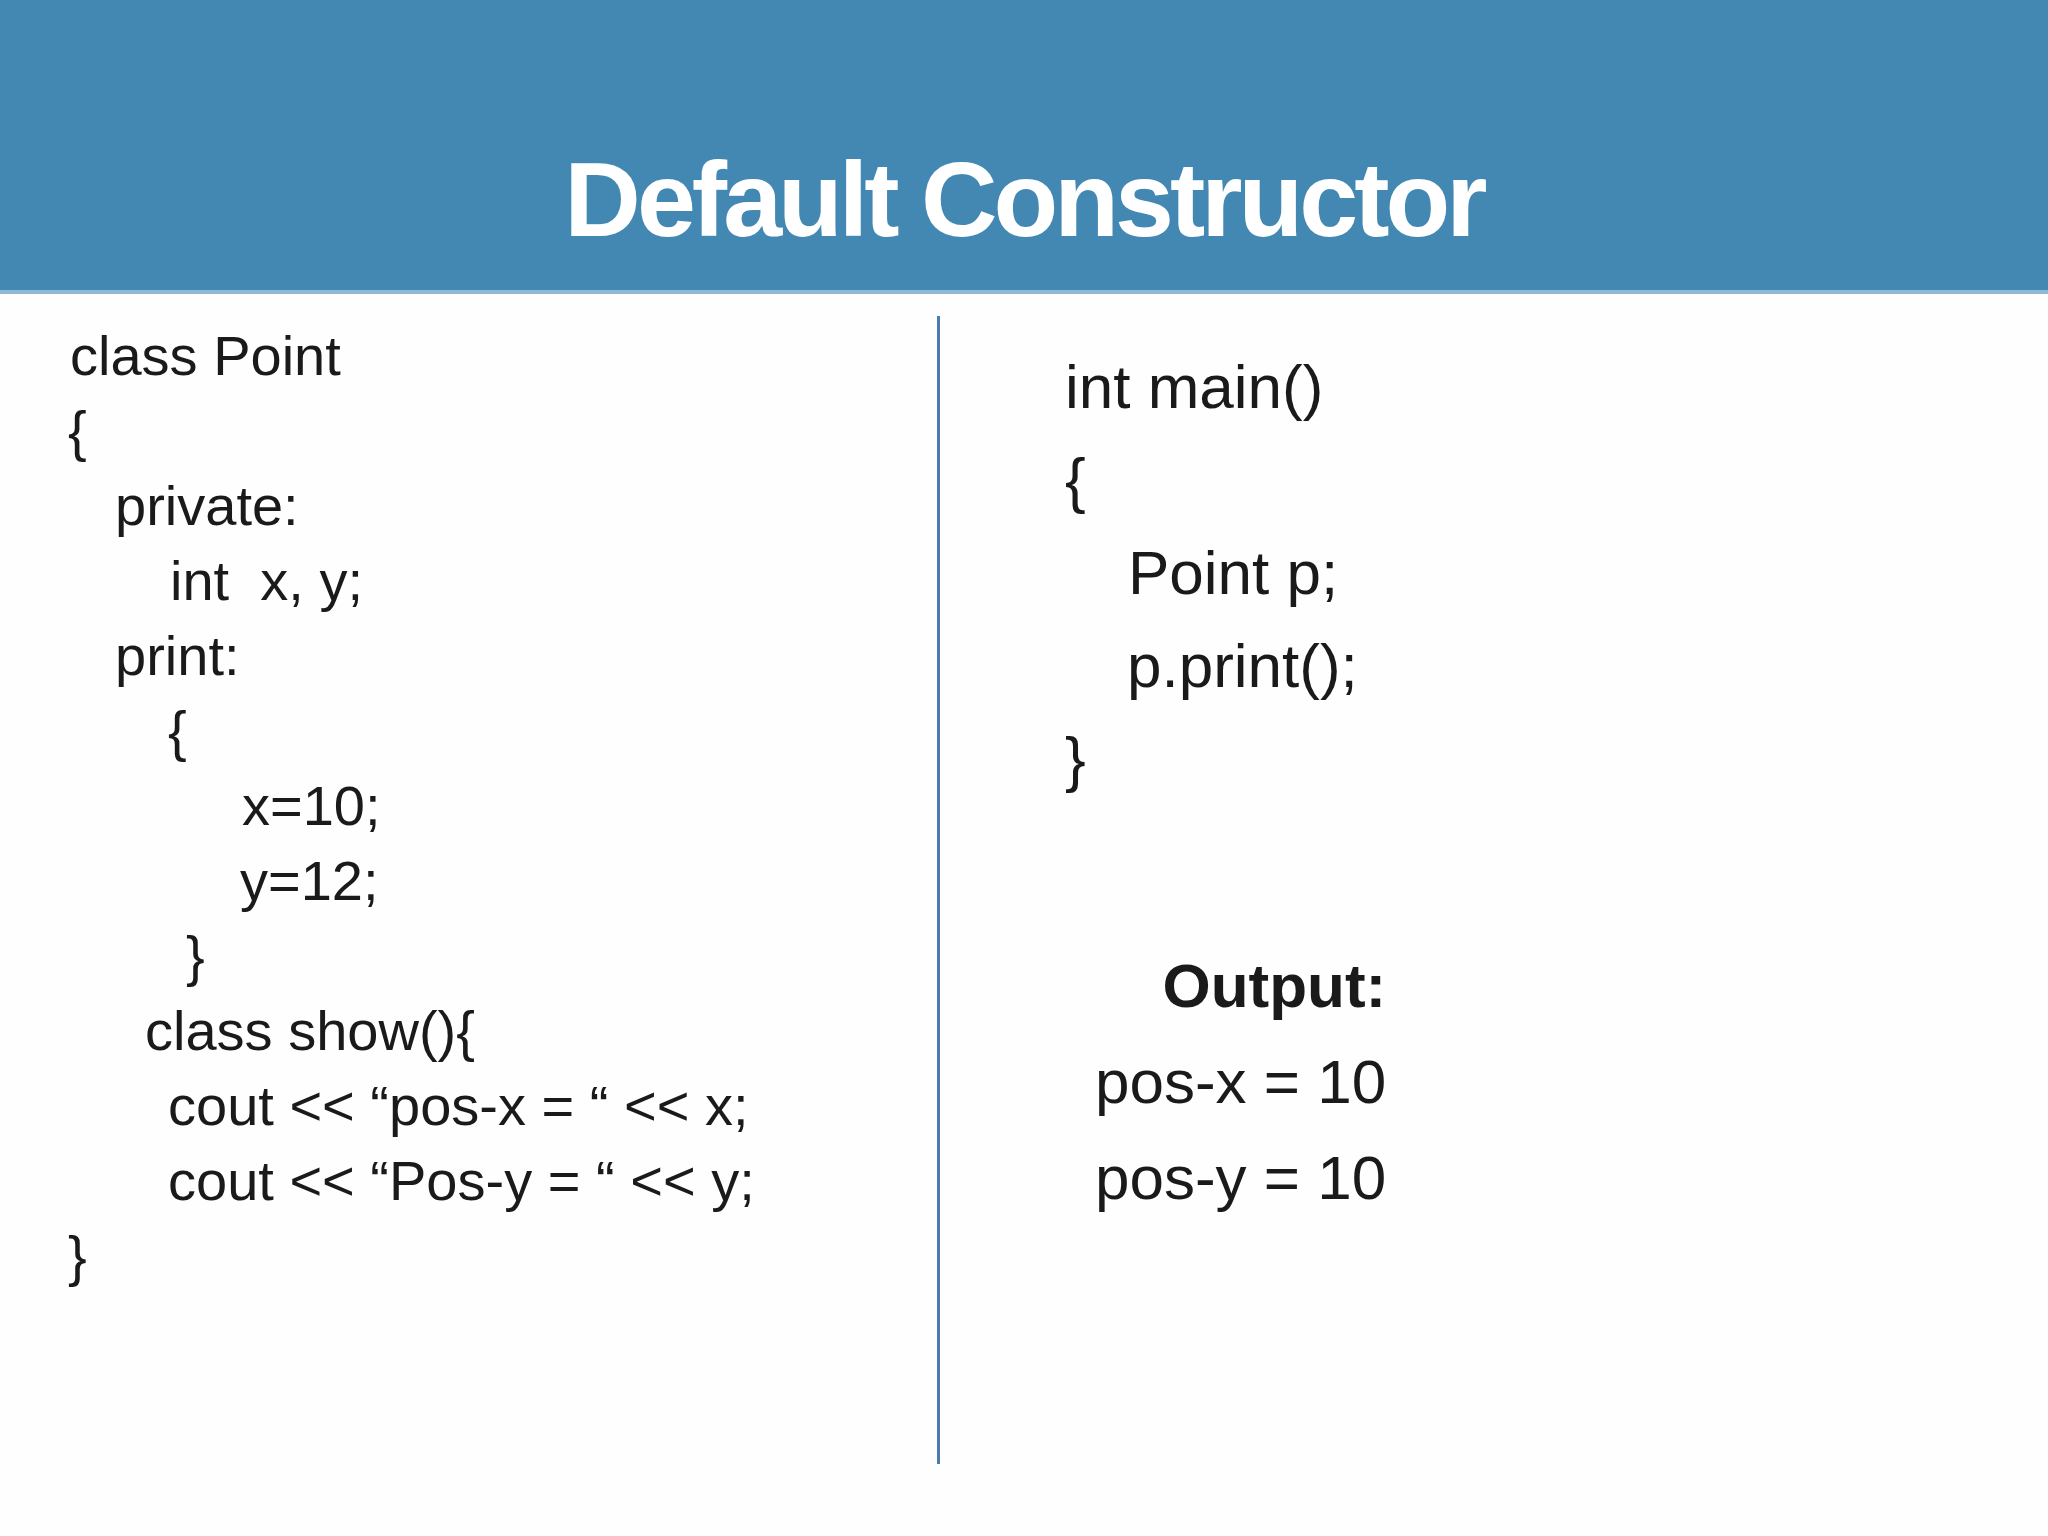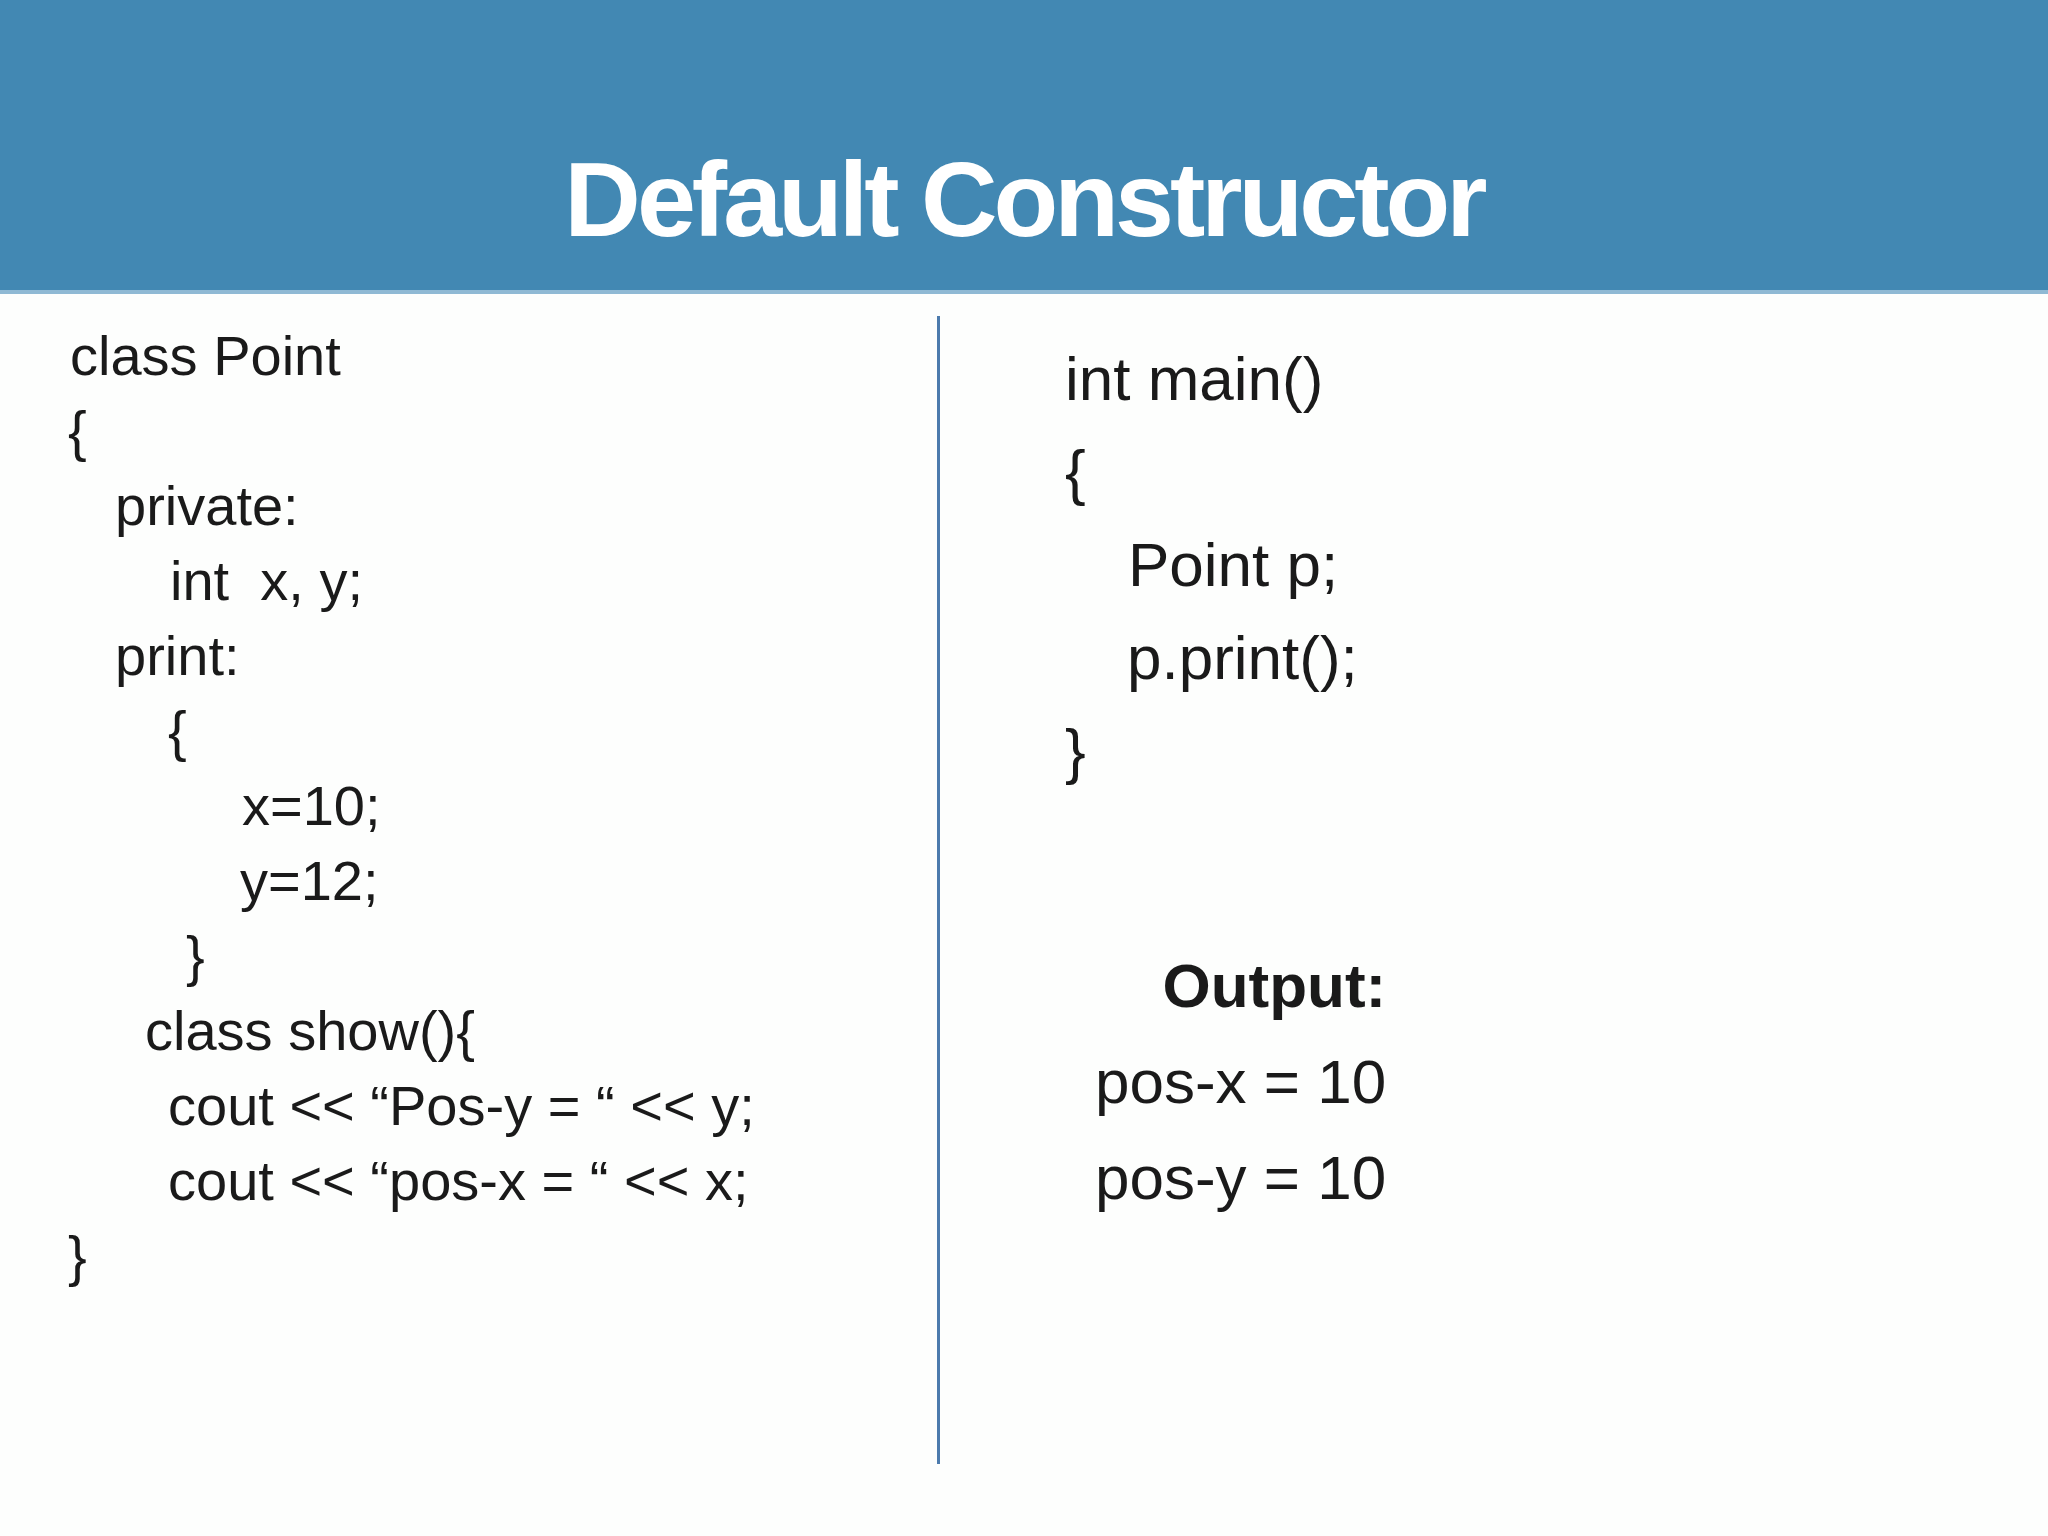--- a/index.html
+++ b/index.html
@@ -44,21 +44,21 @@
     position:absolute;
     left:937px;
     top:316px;
     width:3px;
     height:1148px;
     background:var(--divider);
   }
   .code{position:absolute;}
   .left-col{left:68px;top:318px;font-size:56px;}
   .left-col .code-line{height:75px;line-height:75px;white-space:pre;}
-  .right-col{left:1065px;top:332px;font-size:62px;}
+  .right-col{left:1065px;top:340px;font-size:62px;}
   .right-col .code-line{height:93px;line-height:93px;white-space:pre;}
   .output-block{position:absolute;left:1065px;top:938px;font-size:62px;text-align:right;}
   .output-label{font-weight:bold;height:96px;line-height:96px;white-space:pre;}
   .output-line{height:96px;line-height:96px;padding-left:30px;white-space:pre;}
 </style>
 </head>
 <body>
 
 <div class="slide">
 
@@ -72,22 +72,22 @@
     <div class="code-line" style="padding-left:2px">class Point</div>
     <div class="code-line" style="padding-left:0">{</div>
     <div class="code-line" style="padding-left:47px">private:</div>
     <div class="code-line" style="padding-left:102px">int  x, y;</div>
     <div class="code-line" style="padding-left:47px">print:</div>
     <div class="code-line" style="padding-left:100px">{</div>
     <div class="code-line" style="padding-left:174px">x=10;</div>
     <div class="code-line" style="padding-left:172px">y=12;</div>
     <div class="code-line" style="padding-left:118px">}</div>
     <div class="code-line" style="padding-left:77px">class show(){</div>
+    <div class="code-line" style="padding-left:100px">cout &lt;&lt; “pos-x = “ &lt;&lt; x;</div>
     <div class="code-line" style="padding-left:100px">cout &lt;&lt; “Pos-y = “ &lt;&lt; y;</div>
-    <div class="code-line" style="padding-left:100px">cout &lt;&lt; “pos-x = “ &lt;&lt; x;</div>
     <div class="code-line" style="padding-left:0">}</div>
   </div>
 
   <div class="code right-col">
     <div class="code-line" style="padding-left:0">int main()</div>
     <div class="code-line" style="padding-left:0">{</div>
     <div class="code-line" style="padding-left:63px">Point p;</div>
     <div class="code-line" style="padding-left:62px">p.print();</div>
     <div class="code-line" style="padding-left:0">}</div>
   </div>

